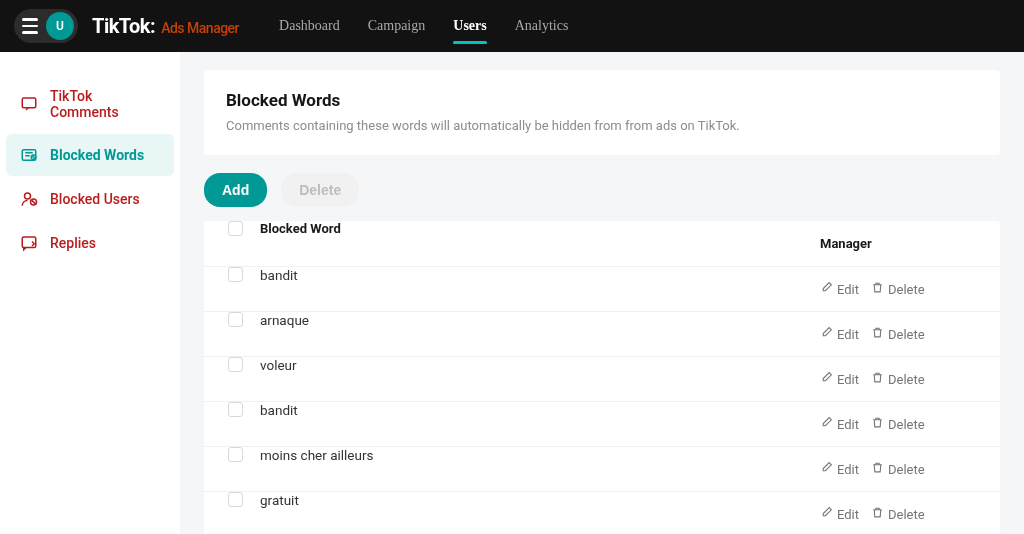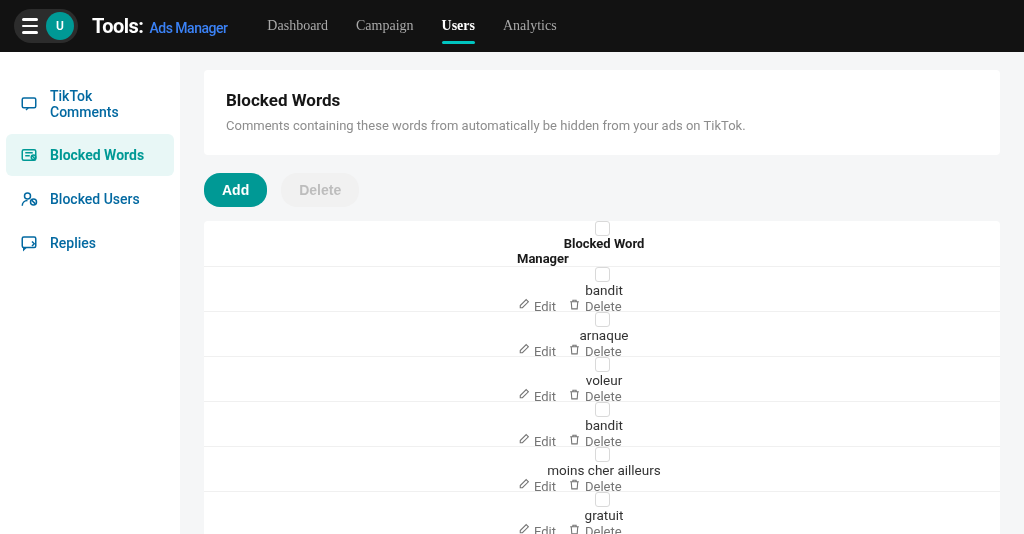--- a/index.html
+++ b/index.html
@@ -60,21 +60,21 @@
     display: flex;
     align-items: baseline;
     gap: 6px;
     font-weight: 700;
     font-size: 20px;
     letter-spacing: -0.5px;
   }
   .brand-sub {
     font-size: 14px;
     font-weight: 500;
-    color: #3b82f6;
+    color: #c2410c;
   }
   .topnav {
     display: flex;
     gap: 28px;
     margin-left: 26px;
     height: 100%;
     align-items: center;
     font-family: Liberation Serif, serif;
   }
   .topnav-item {
@@ -109,21 +109,21 @@
     background: #fff;
     padding-top: 22px;
     flex-shrink: 0;
   }
   .side-item {
     display: flex;
     align-items: center;
     gap: 12px;
     padding: 12px 14px;
     font-size: 14px;
-    color: #0369a1;
+    color: #b91c1c;
     cursor: pointer;
     border-radius: 6px;
     margin: 2px 6px;
     font-weight: 500;
   }
   .side-item.active {
     background: #e8f7f6;
     color: #009995;
     font-weight: 700;
   }
@@ -177,25 +177,23 @@
     background: #f1f1f1;
     color: #bdbdbd;
     cursor: not-allowed;
   }
   .table {
     background: #fff;
     border-radius: 4px;
   }
   .row {
     display: flex;
-    align-items: center;
     padding: 0 10px;
     border-bottom: 1px solid #f0f0f0;
     height: 45px;
-    flex-direction: column;
   }
   .row.header {
     font-weight: 700;
     font-size: 13px;
     color: #1a1a1a;
     height: 46px;
   }
   .row:not(.header) {
     font-size: 13.5px;
     color: #333;
@@ -243,21 +241,21 @@
     <div class="hamburger">
       <span></span>
         <span></span>
         <span></span>
     </div>
     <div class="avatar">
       <span>U</span>
     </div>
   </div>
   <div class="brand">
-    <span>Tools:</span>
+    <span>TikTok:</span>
     <span class="brand-sub">Ads Manager</span>
   </div>
   <div class="topnav">
     <div class="topnav-item">
         <span>Dashboard</span>
       </div>
     <div class="topnav-item">
         <span>Campaign</span>
       </div>
     <div class="topnav-item active">
@@ -311,21 +309,21 @@
             <path d="M16 10l3 3-3 3"></path>
           </svg>
       </span>
       <span>Replies</span>
     </div>
   </div>
 
   <div class="content">
     <div class="panel-header">
       <div class="panel-title">Blocked Words</div>
-      <div class="panel-desc">Comments containing these words from automatically be hidden from your ads on TikTok.</div>
+      <div class="panel-desc">Comments containing these words will automatically be hidden from from ads on TikTok.</div>
     </div>
 
     <div class="action-bar">
       <button class="btn btn-primary"><span>Add</span></button>
       <button class="btn btn-disabled"><span>Delete</span></button>
     </div>
 
     <div class="table">
       <div class="row header">
         <div class="col-check">

